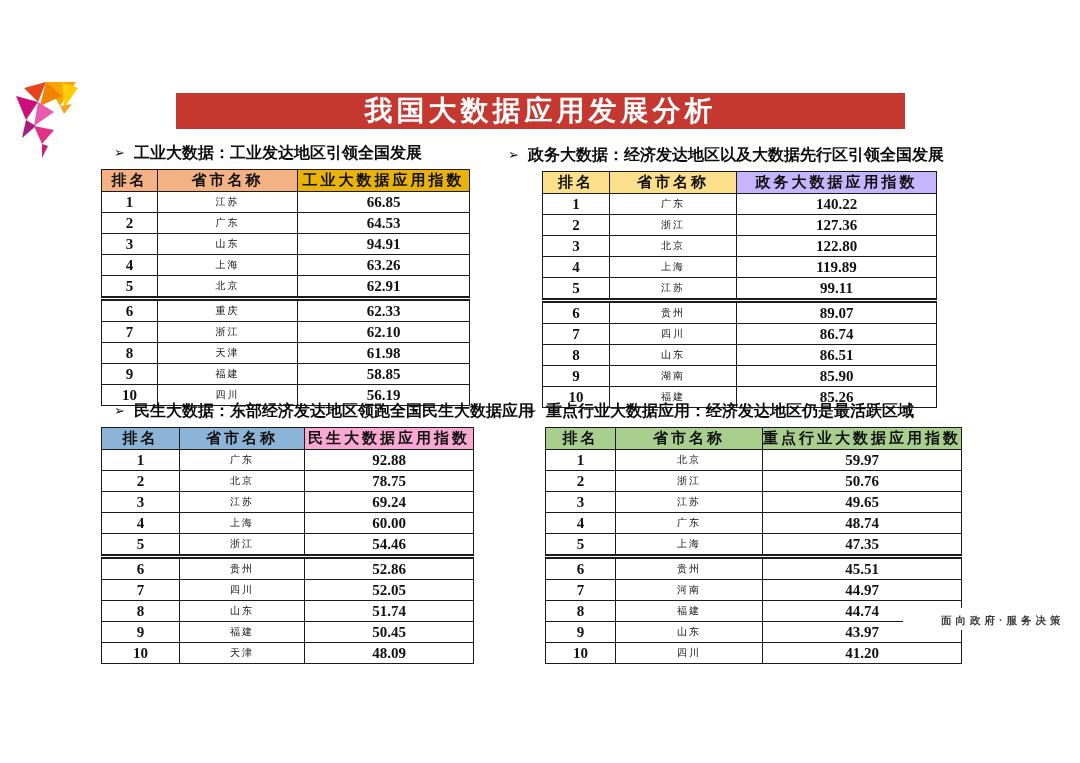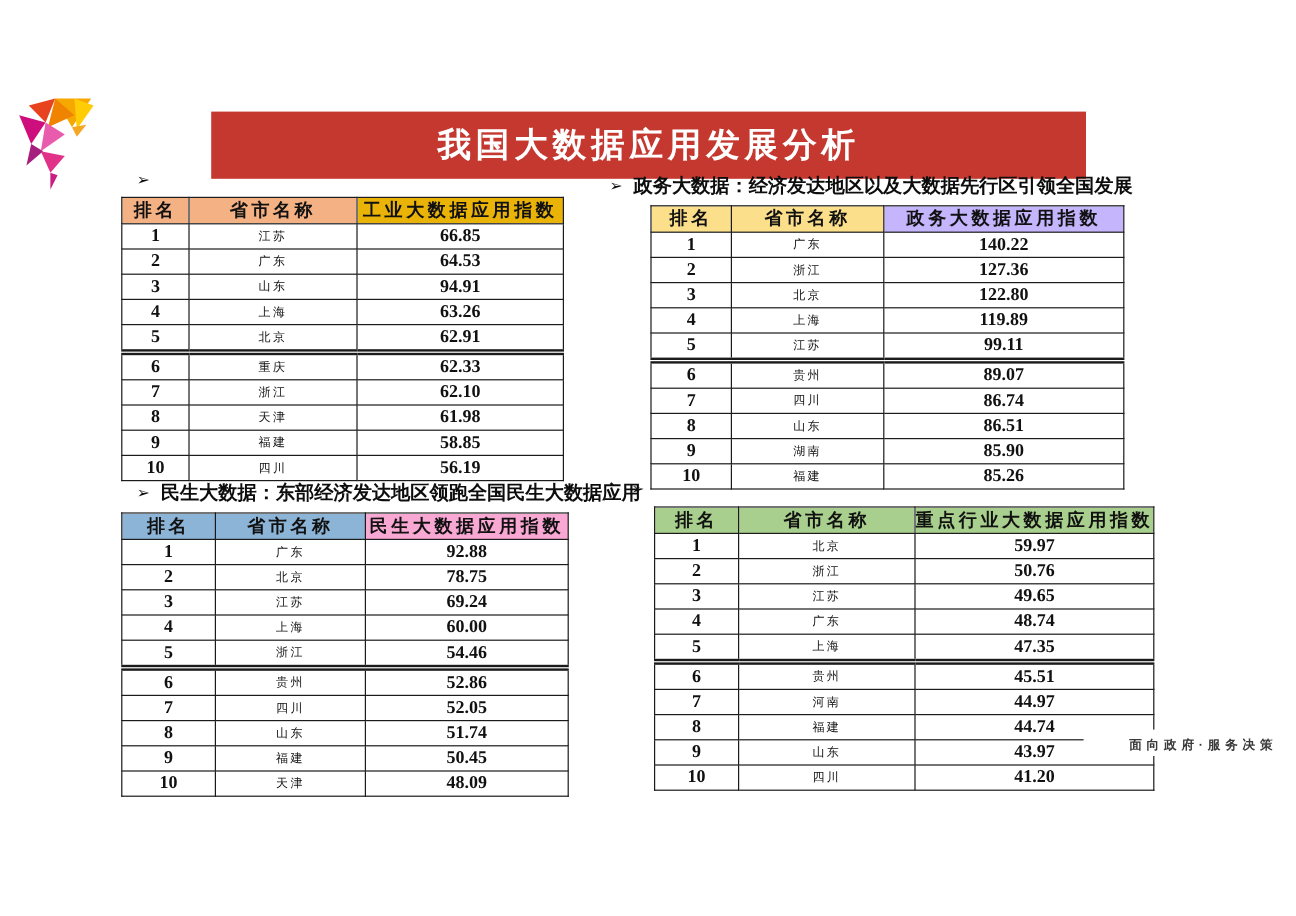--- a/index.html
+++ b/index.html
@@ -8,21 +8,21 @@
     width:1080px;height:763px;
     background:#ffffff;
     font-family:"Liberation Sans","DejaVu Sans",sans-serif;
     overflow:hidden;
     color:#111;
   }
   
   .brand-mark{position:absolute;left:10px;top:80px;width:70px;height:84px;}
   
   .banner{
-    position:absolute;left:176px;top:93px;width:729px;height:56px;
+    position:absolute;left:176px;top:93px;width:729px;height:36px;
     display:flex;align-items:center;justify-content:center;
   }
   .banner .title{
     color:#ffffff;font-size:28px;font-weight:bold;letter-spacing:4px;
     font-family:"Liberation Serif","DejaVu Serif",serif;
   }
   
   .section{position:absolute;}
   .sec-head{
     display:flex;align-items:baseline;gap:9px;
@@ -86,20 +86,21 @@
   </svg>
 </div>
 
 <div class="banner" style="background: rgb(197, 56, 47);">
   <span class="title">我国大数据应用发展分析</span>
 </div>
 
 <div class="section" id="sec0">
   <div class="sec-head">
     <span class="bullet">➢</span>
+    <span>工业大数据：工业发达地区引领全国发展</span>
   </div>
   <table>
     <colgroup>
         <col style="width:56px">
         <col style="width:140px">
         <col style="width:172px">
       </colgroup>
     <thead>
       <tr>
         <th style="background: rgb(244, 177, 131);">排名</th>
@@ -304,20 +305,21 @@
           <td class="prov">天津</td>
           <td class="val">48.09</td>
         </tr>
       </tbody>
   </table>
 </div>
 
 <div class="section" id="sec3">
   <div class="sec-head">
     <span class="bullet">➢</span>
+    <span>重点行业大数据应用：经济发达地区仍是最活跃区域</span>
   </div>
   <table>
     <colgroup>
         <col style="width:70px">
         <col style="width:147px">
         <col style="width:196px">
       </colgroup>
     <thead>
       <tr>
         <th style="background: rgb(168, 207, 141);">排名</th>

